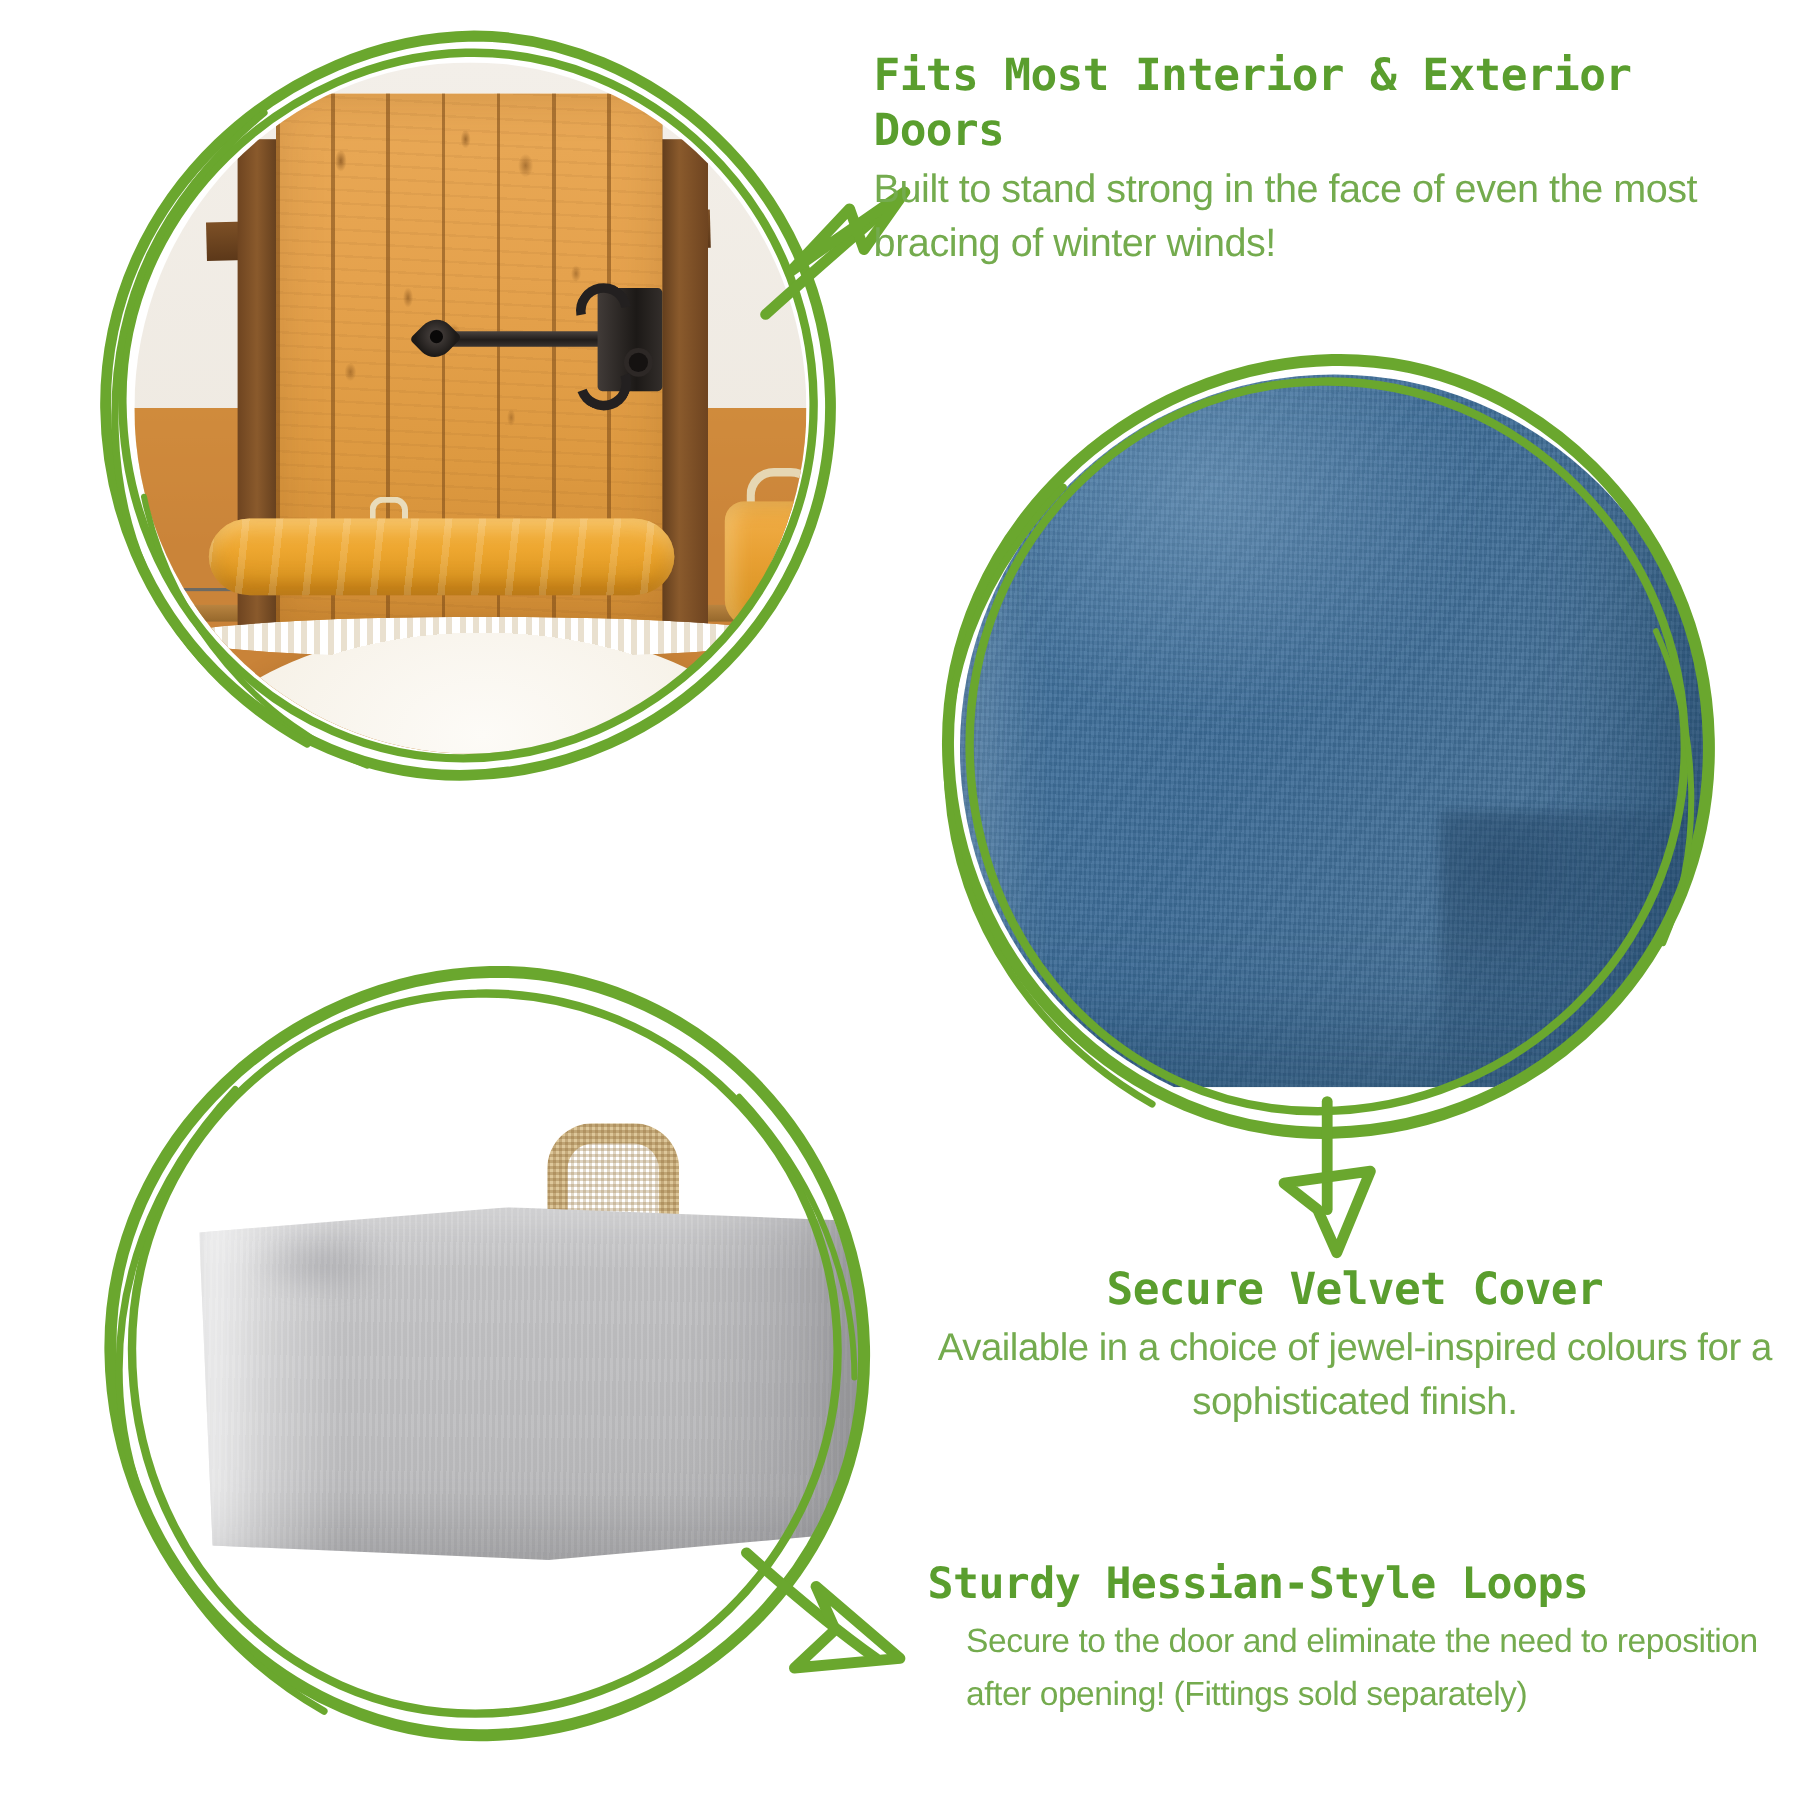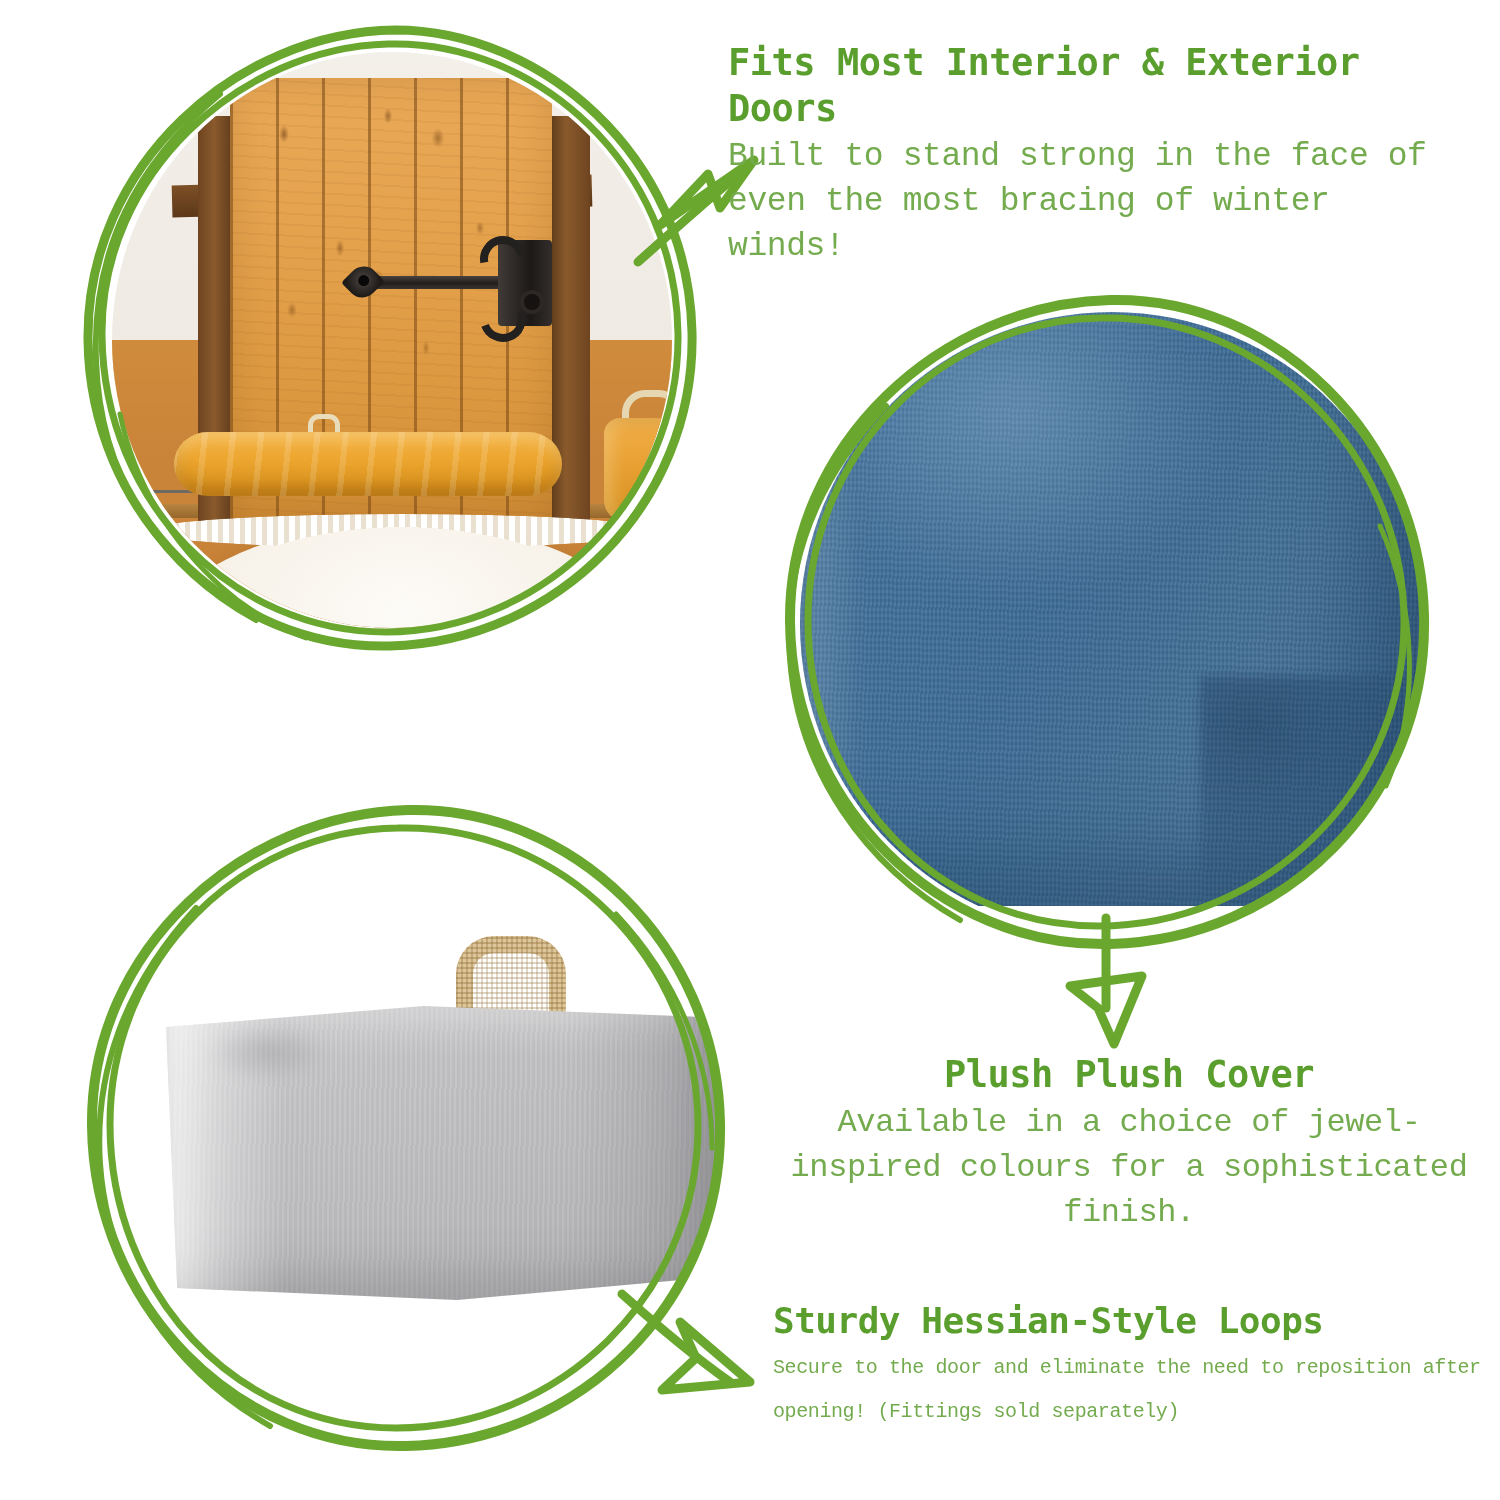--- a/index.html
+++ b/index.html
@@ -247,33 +247,33 @@
     margin:0 0 2px 0;
     font-family:"DejaVu Sans Mono","Liberation Mono",monospace;
     font-weight:bold;
     font-size:37px;
     line-height:46px;
     letter-spacing:-0.5px;
     color:#5a9e2e;
   }
   .txt p{
     margin:0;
-    font-family:Liberation Mono, monospace;
+    font-family:Liberation Sans, sans-serif;
     font-weight:normal;
     font-size:33px;
     line-height:45px;
     letter-spacing:-0.4px;
     color:#74ab4e;
   }
   #txt-fits{left:728px;top:40px;width:712px;text-align:left;}
   #txt-plush{left:773px;top:1052px;width:712px;text-align:center;}
   #txt-plush p{font-size:32px;}
   #txt-loops{left:773px;top:1258px;width:712px;text-align:left;}
   #txt-loops h3{font-size:36px;margin-top:40px;}
-  #txt-loops p{font-size:20px;line-height:44px;}
+  #txt-loops p{font-size:28px;line-height:44px;margin-left:32px;}
 
   
   .arrow{position:absolute;pointer-events:none;}
   .arrow svg{display:block;overflow:visible;}
 </style>
 </head>
 <body>
 
 <div class="stage">
 
@@ -370,21 +370,21 @@
       <path d="M76 46 L146 106 L58 114 L92 82 Z" stroke="#6aa72e" stroke-width="9" stroke-linejoin="round" stroke-linecap="round" fill="none"></path>
     </svg>
   </div>
 
   <div class="txt" id="txt-fits">
     <h3>Fits Most Interior &amp; Exterior Doors</h3>
     <p>Built to stand strong in the face of even the most bracing of winter winds!</p>
   </div>
 
   <div class="txt" id="txt-plush">
-    <h3>Plush Plush Cover</h3>
+    <h3>Secure Velvet Cover</h3>
     <p>Available in a choice of jewel-inspired colours for a sophisticated finish.</p>
   </div>
 
   <div class="txt" id="txt-loops">
     <h3>Sturdy Hessian-Style Loops</h3>
     <p>Secure to the door and eliminate the need to reposition after opening! (Fittings sold separately)</p>
   </div>
 
 </div>
 

